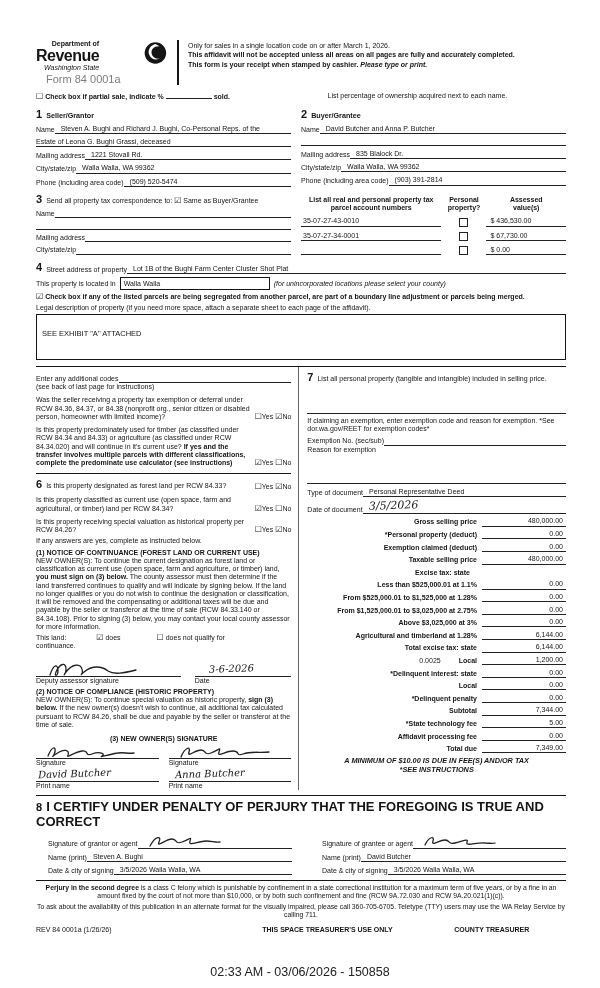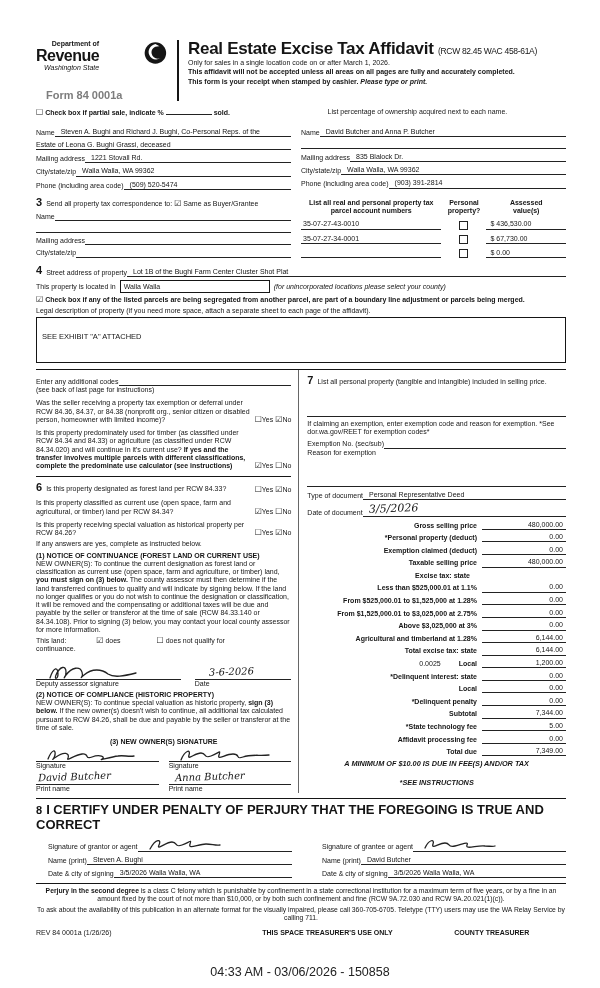--- a/index.html
+++ b/index.html
@@ -8,21 +8,21 @@
   .page { padding:40px 34px 0 36px; }
 
   
   .hdr { display:flex; gap:9px; margin-bottom:7px; }
   .logo-block { width:132px; flex:none; }
   .logo-row { display:flex; justify-content:flex-end; align-items:flex-start;gap:40px; }
   .logo-txt { text-align:right; margin-right:2px; }
   .dept { font-size:7px; font-weight:bold; }
   .rev { font-size:16px; font-weight:bold; letter-spacing:-0.5px; line-height:1; }
   .wast { font-size:7px; font-style:italic; }
-  .formno { font-size:11px; font-weight:bold; color:#7d7d7d; margin-top:16px; text-align:left; padding-left:10px; }
+  .formno { font-size:11px; font-weight:normal; color:#7d7d7d; margin-top:0; text-align:left; padding-left:10px; }
   .hdr-div { border-left:2.5px solid #151515; }
   .title-block { flex:1; }
   .title { font-size:17px; font-weight:bold; letter-spacing:-0.3px; line-height:1; }
   .rcw { font-size:8.5px; font-weight:normal; }
   .hl { font-size:7px; margin-top:1.5px; }
   .b { font-weight:bold; } .i { font-style:italic; }
 
   .cb { font-family:"DejaVu Sans", sans-serif; font-size:8px; line-height:1; }
 
   .row-partial { display:flex; margin:3px 0 6px 0; }
@@ -113,39 +113,39 @@
         </div>
         <svg class="logo-svg" width="26" height="26" viewBox="0 0 30 30">
           <circle cx="15" cy="15" r="13" fill="#151515"></circle>
           <path d="M15 4 C8 6 5.5 12 7.5 17 C9.5 22.5 16 24.5 21.5 21 C17 23.5 11.5 21 10.5 16 C9.5 10.5 13 6.5 20 6.8 Z" fill="#fff"></path>
         </svg>
       </div>
       <div class="formno">Form 84 0001a</div>
     </div>
     <div class="hdr-div"></div>
     <div class="title-block">
-      <div class="title"><span>Real Estate Excise Tax Affidavit</span> <span class="rcw">(RCW 82.45 WAC 458-61A)</span></div>
       <div class="hl">Only for sales in a single location code on or after March 1, 2026.</div>
       <div class="hl b">This affidavit will not be accepted unless all areas on all pages are fully and accurately completed.</div>
       <div class="hl b"><span>This form is your receipt when stamped by cashier.</span> <span class="i">Please type or print.</span></div>
     </div>
   </div>
 
   <div class="row-partial">
     <div class="lft">
       <span class="cb">☐</span>
       <span class="b">Check box if partial sale, indicate %</span>
       <span class="blank-seg"></span>
       <span class="b">sold.</span>
     </div>
     <div class="rgt">List percentage of ownership acquired next to each name.</div>
   </div>
 
   <div class="twocol">
     <div class="c50l">
+      <div><span class="sec-num">1</span><span class="sec-h">Seller/Grantor</span></div>
       <div class="fl">
           <span class="lab">Name</span>
           <span class="uv">Steven A. Bughi and Richard J. Bughi, Co-Personal Reps. of the</span>
         </div>
       <div class="fl">
           <span class="uv" style="padding-left:0">Estate of Leona G. Bughi Grassi, deceased</span>
         </div>
       <div class="fl">
           <span class="lab">Mailing address</span>
           <span class="uv">1221 Stovall Rd.</span>
@@ -153,20 +153,21 @@
       <div class="fl">
           <span class="lab">City/state/zip</span>
           <span class="uv">Walla Walla, WA 99362</span>
         </div>
       <div class="fl">
           <span class="lab">Phone (including area code)</span>
           <span class="uv">(509) 520-5474</span>
         </div>
     </div>
     <div class="c50r">
+      <div><span class="sec-num">2</span><span class="sec-h">Buyer/Grantee</span></div>
       <div class="fl">
           <span class="lab">Name</span>
           <span class="uv">David Butcher and Anna P. Butcher</span>
         </div>
       <div class="fl">
           <span class="uv"></span>
         </div>
       <div class="fl">
           <span class="lab">Mailing address</span>
           <span class="uv">835 Blalock Dr.</span>
@@ -450,21 +451,21 @@
         <div class="mrow">
             <span class="mlab">Affidavit processing fee</span>
             <span class="mval">0.00</span>
           </div>
         <div class="mrow">
             <span class="mlab">Total due</span>
             <span class="mval">7,349.00</span>
           </div>
       </div>
       <div class="minline">A MINIMUM OF $10.00 IS DUE IN FEE(S) AND/OR TAX</div>
-      <div class="minline" style="margin-top:10px">*SEE INSTRUCTIONS</div>
+      <div class="minline" style="margin-top:0">*SEE INSTRUCTIONS</div>
     </div>
   </div>
 
   <div class="s8">
     <div><span class="sec-num">8</span><span class="s8h">I CERTIFY UNDER PENALTY OF PERJURY THAT THE FOREGOING IS TRUE AND CORRECT</span></div>
     <div class="s8cols">
       <div class="s8c">
         <div class="fl" style="height:15px">
             <span class="lab">Signature of grantor or agent</span>
           <span class="uv sigline" style="height:15px">
@@ -510,13 +511,13 @@
 
   <div class="footrow">
     <div class="f1">REV 84 0001a (1/26/26)</div>
     <div class="f2">THIS SPACE TREASURER'S USE ONLY</div>
     <div class="f3">COUNTY TREASURER</div>
   </div>
 
 
 </div>
 
-<div class="timestamp">04:33 AM - 03/06/2026 - 150858</div>
+<div class="timestamp">02:33 AM - 03/06/2026 - 150858</div>
 
 </body></html>

